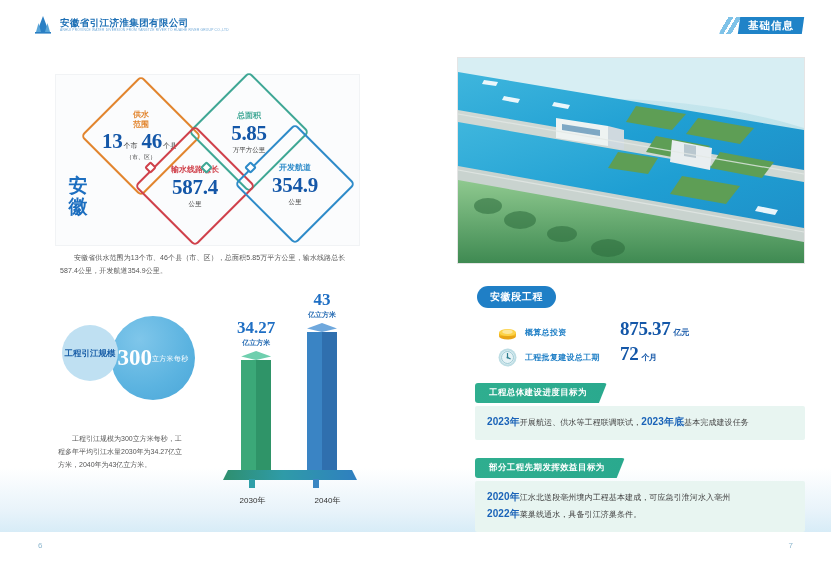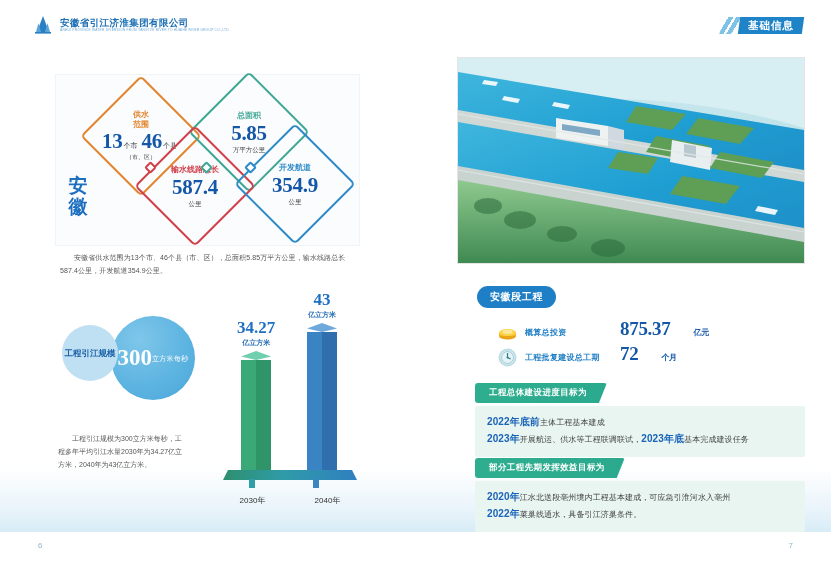--- a/index.html
+++ b/index.html
@@ -178,21 +178,21 @@
   .stat-icon { width: 21px; height: 21px; }
   .stat-label { font-size: 8px; font-weight: bold; color: #1f7fc6; letter-spacing: .3px; text-align: center; }
   .stat-value {
     position: absolute;
     font-size: 19px; font-weight: bold; color: #1457a8;
     font-family: "Liberation Serif", serif; letter-spacing: -.3px;
     display: flex; align-items: baseline; gap: 3px;
   }
   .stat-value .vu {
     font-size: 8px; font-family: "Liberation Sans", sans-serif;
-    color: #1457a8; font-weight: bold; margin-left: 20px;
+    color: #1457a8; font-weight: bold;
   }
 
   .goal-block { position: absolute; left: 60px; width: 330px; }
   .goal-tab {
     display: inline-block;
     background: linear-gradient(100deg, #2fae8f 0%, #2aa98e 100%);
     color: #fff; font-size: 8.5px; font-weight: bold; letter-spacing: .4px;
     padding: 4px 12px 4px 14px;
     border-radius: 3px 3px 3px 3px;
     clip-path: polygon(0 0, 100% 0, calc(100% - 8px) 100%, 0 100%);
@@ -442,23 +442,20 @@
     </div>
     <div class="stat-value" style="left:205px; top:343px;">
       <span>72</span>
       <span class="vu">个月</span>
     </div>
 
     <div class="goal-block" style="top:381px;">
       <div class="goal-tab">工程总体建设进度目标为</div>
       <div class="goal-body">
         <div class="goal-line">
-          <b>2022年底前</b><span>主体工程基本建成</span>
-        </div>
-        <div class="goal-line">
           <b>2023年</b><span>开展航运、供水等工程联调联试，</span><b>2023年底</b><span>基本完成建设任务</span>
         </div>
       </div>
     </div>
 
     <div class="goal-block" style="top:456px;">
       <div class="goal-tab">部分工程先期发挥效益目标为</div>
       <div class="goal-body">
         <div class="goal-line">
           <b>2020年</b><span>江水北送段亳州境内工程基本建成，可应急引淮河水入亳州</span>

